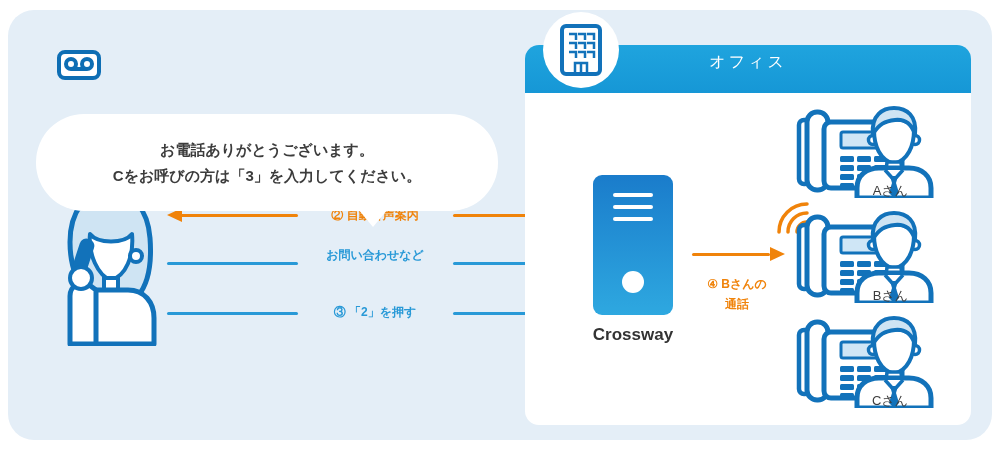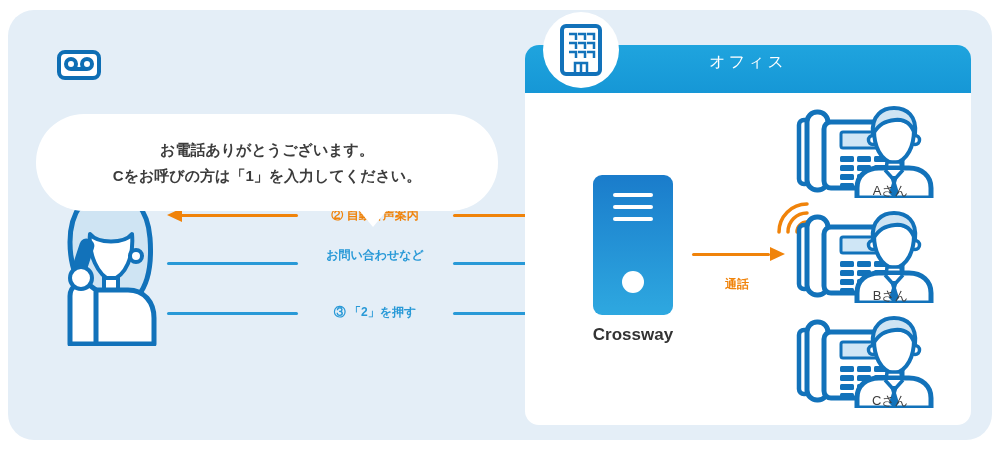--- a/index.html
+++ b/index.html
@@ -119,21 +119,21 @@
         <g fill="#1272BA">
           <path d="M95,72 L103,72 L101,79 L97,79 Z"></path>
           <path d="M97,79 L101,79 L104,89 L99,94 L94,89 Z"></path>
         </g>
       </g>
     </defs>
   </svg>
 
   <div class="bubble">
     <div class="bline">お電話ありがとうございます。</div>
-    <div class="bline">Cをお呼びの方は「1」を入力してください。</div>
+    <div class="bline">Cをお呼びの方は「3」を入力してください。</div>
     <div class="tail"></div>
   </div>
 
   <div class="vm-icon">
     <svg width="46" height="32" viewBox="0 0 46 32">
       <rect x="3" y="3" width="40" height="26" rx="6" fill="#fff" stroke="#0E6EB4" stroke-width="4"></rect>
       <circle cx="15" cy="15" r="5" fill="none" stroke="#0E6EB4" stroke-width="4"></circle>
       <circle cx="31" cy="15" r="5" fill="none" stroke="#0E6EB4" stroke-width="4"></circle>
       <line x1="15" y1="20" x2="31" y2="20" stroke="#0E6EB4" stroke-width="4"></line>
     </svg>
@@ -200,20 +200,21 @@
     <div class="srv-line" style="top:18px;"></div>
     <div class="srv-line" style="top:30px;"></div>
     <div class="srv-line" style="top:42px;"></div>
     <div class="srv-dot"></div>
   </div>
   <div class="server-label">Crossway</div>
 
   <div class="line org" style="left:692px;top:253px;width:78px;z-index:2;"></div>
   <div class="head-right org" style="left:770px;top:247px;z-index:2;"></div>
   <div class="flabel org" style="left:670px;top:274px;width:134px;z-index:2;">
+    <div class="l">④ Bさんの</div>
     <div class="l">通話</div>
   </div>
 
   <div class="signal">
     <svg width="44" height="44" viewBox="0 0 44 44">
       <g fill="none" stroke="#F0830A" stroke-width="3.5" stroke-linecap="round">
         <path d="M30,40 A10,10 0 0 1 40,30"></path>
         <path d="M21,40 A19,19 0 0 1 40,21"></path>
         <path d="M12,40 A28,28 0 0 1 40,12"></path>
       </g>

